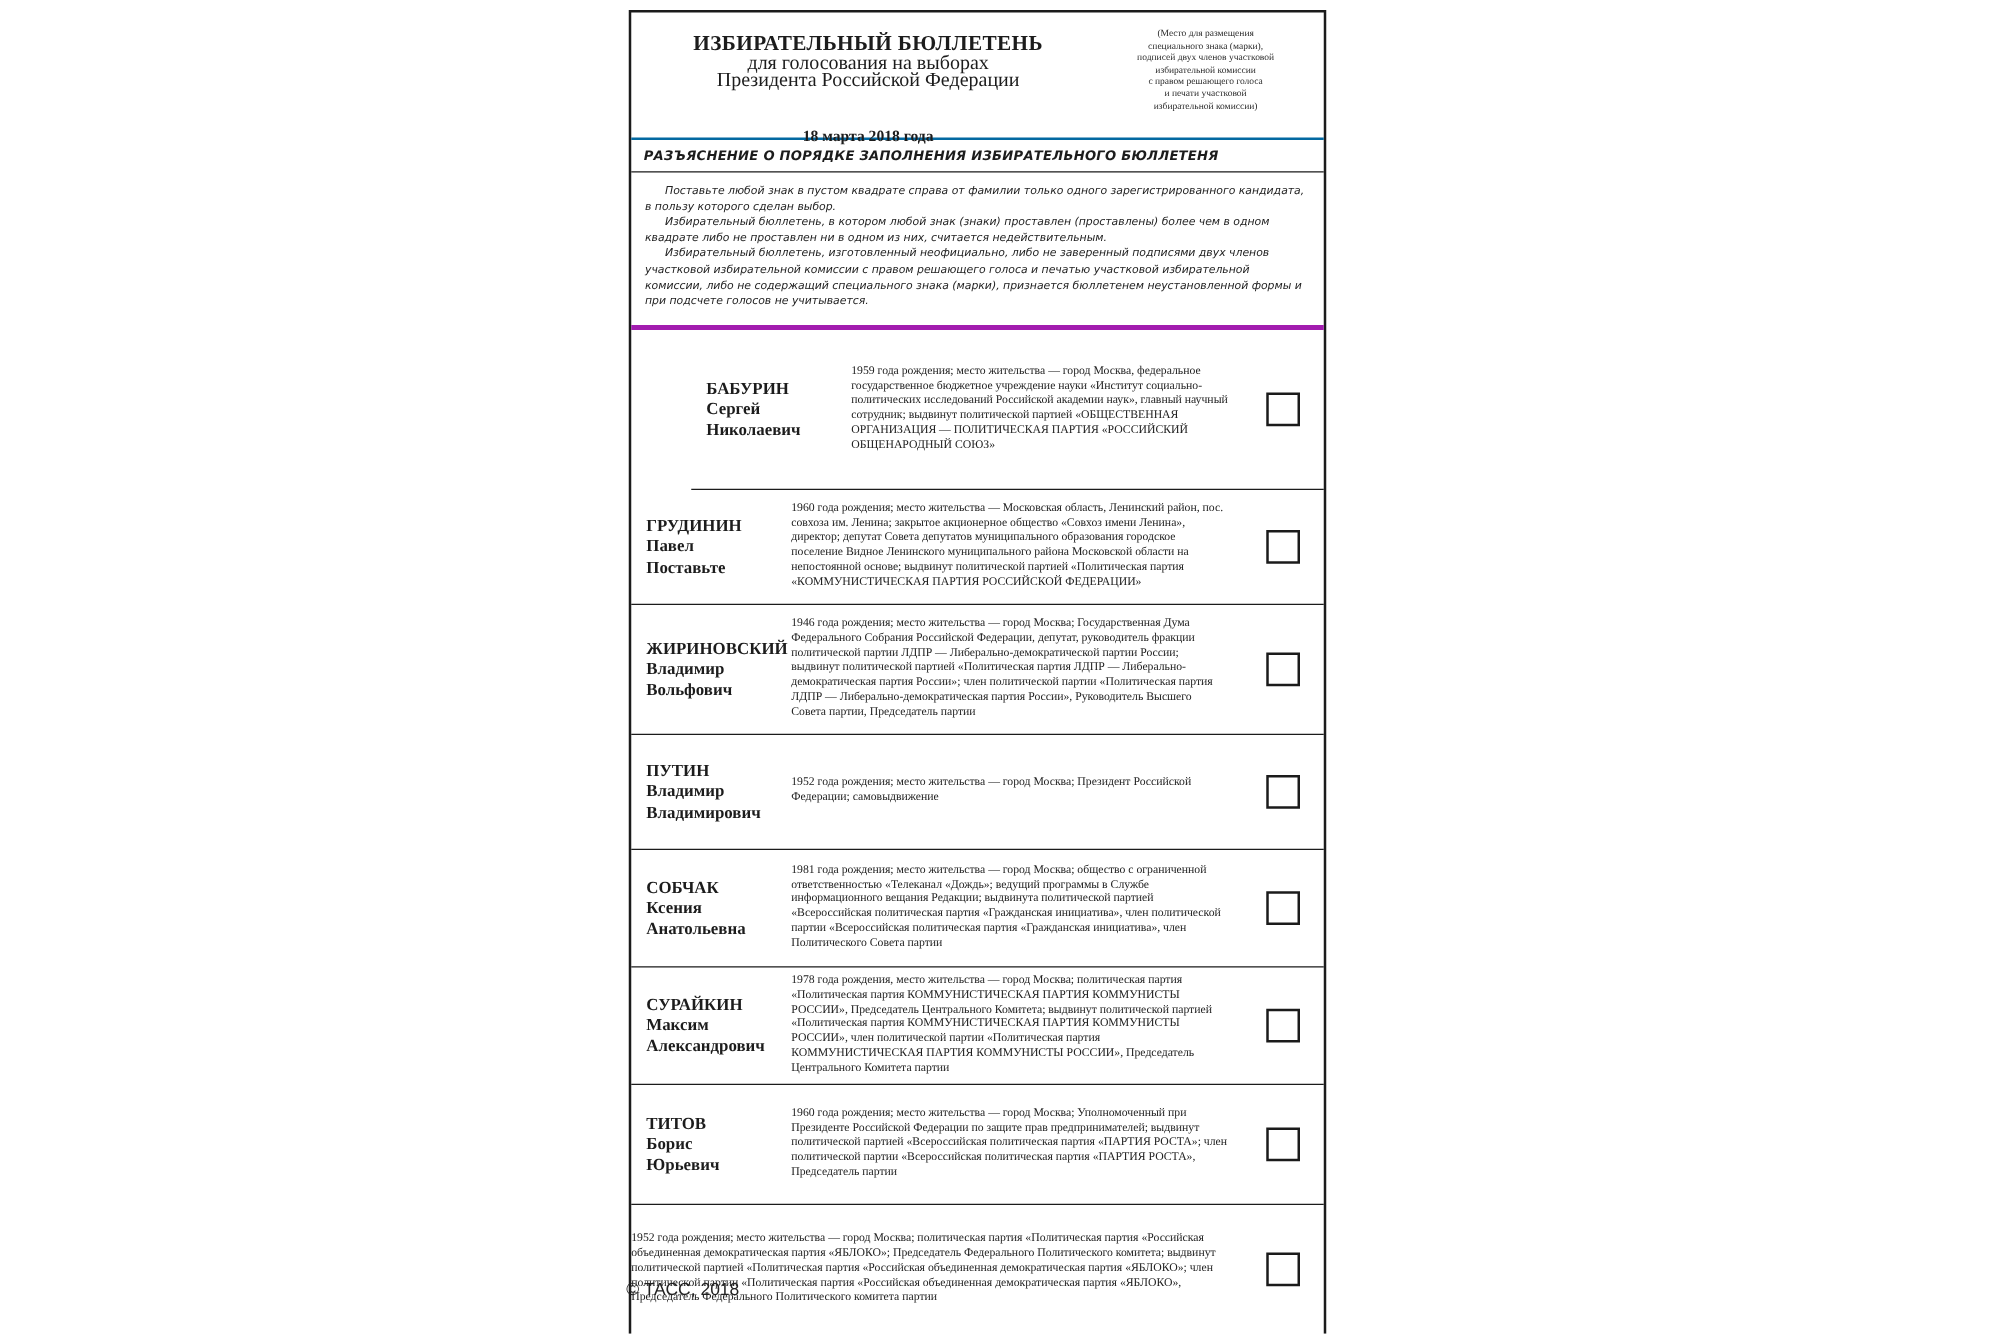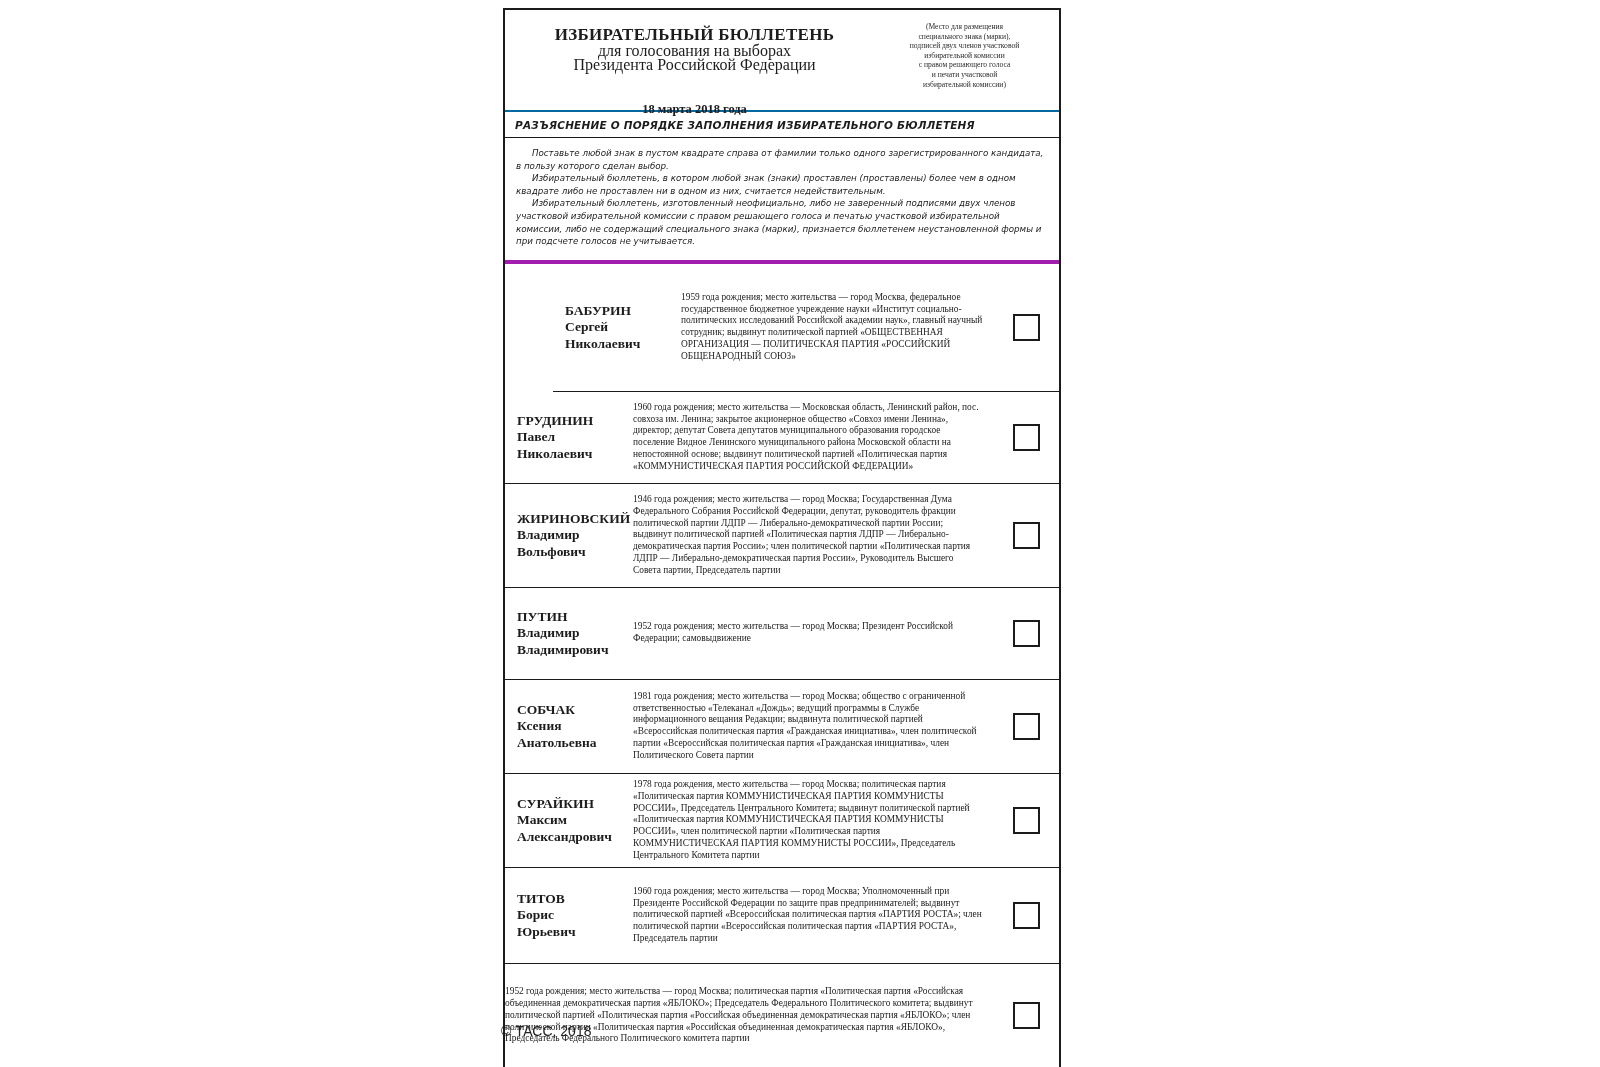--- a/index.html
+++ b/index.html
@@ -197,21 +197,21 @@
 Николаевич</div>
         <div class="candidate-desc">1959 года рождения; место жительства — город Москва, федеральное государственное бюджетное учреждение науки «Институт социально-политических исследований Российской академии наук», главный научный сотрудник; выдвинут политической партией «ОБЩЕСТВЕННАЯ ОРГАНИЗАЦИЯ — ПОЛИТИЧЕСКАЯ ПАРТИЯ «РОССИЙСКИЙ ОБЩЕНАРОДНЫЙ СОЮЗ»</div>
         <div class="checkbox-cell">
           <div class="checkbox"></div>
         </div>
       </div>
 
       <div class="candidate-row">
         <div class="candidate-name">ГРУДИНИН
 Павел
-Николаевич</div>
+Поставьте</div>
         <div class="candidate-desc">1960 года рождения; место жительства — Московская область, Ленинский район, пос. совхоза им. Ленина; закрытое акционерное общество «Совхоз имени Ленина», директор; депутат Совета депутатов муниципального образования городское поселение Видное Ленинского муниципального района Московской области на непостоянной основе; выдвинут политической партией «Политическая партия «КОММУНИСТИЧЕСКАЯ ПАРТИЯ РОССИЙСКОЙ ФЕДЕРАЦИИ»</div>
         <div class="checkbox-cell">
           <div class="checkbox"></div>
         </div>
       </div>
 
       <div class="candidate-row">
         <div class="candidate-name">ЖИРИНОВСКИЙ
 Владимир
 Вольфович</div>

